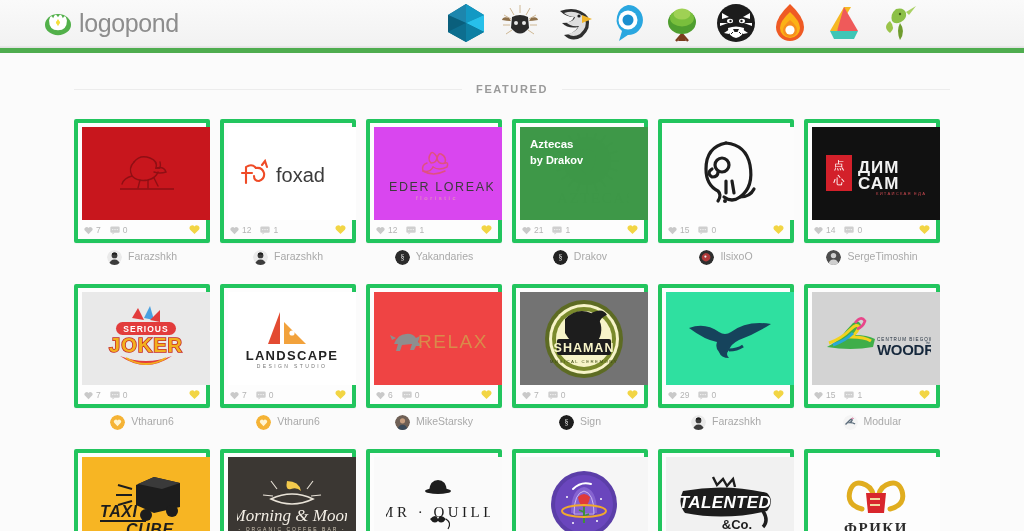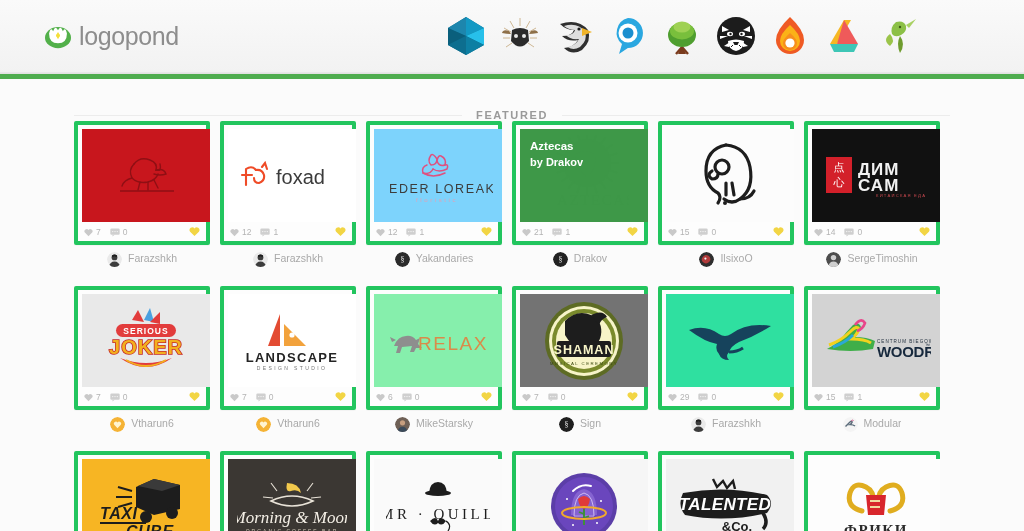--- a/index.html
+++ b/index.html
@@ -6,21 +6,21 @@
   html, body {
     width: 1024px; height: 531px;
     overflow: hidden;
     background: #fbfbfb;
     font-family: "Liberation Sans", sans-serif;
   }
 
   
   .header {
     position: relative;
-    height: 73px;
+    height: 47px;
     background: linear-gradient(to bottom, #fafafa 0%, #f2f2f2 100%);
     display: flex;
     align-items: center;
     border-bottom: 1px solid #e8e8e8;
     text-align: center;
   }
   .header-inner {
     width: 100%;
     height: 100%;
     display: flex;
@@ -88,20 +88,21 @@
   .main {
     background: #fbfbfb;
     min-height: 465px;
     padding-top: 30px;
   }
   .container { width: 876px; margin: 0 auto; }
 
   .section-head {
     display: flex; align-items: center;
     gap: 14px;
+    margin-bottom: 24px;
   }
   .section-head .rule { flex: 1; height: 1px; background: #ececec; }
   .section-title {
     font-size: 11px;
     letter-spacing: 1.6px;
     font-weight: bold;
     color: #9a9a9a;
   }
 
   
@@ -407,21 +408,21 @@
                 <circle cx="7.5" cy="5.4" r="2.9" fill="#3c3c3c"></circle>
                 <path d="M1.6 15 Q3 9.4 7.5 9.4 Q12 9.4 13.4 15Z" fill="#3c3c3c"></path>
                 <path d="M4.9 3.6 Q7.5 1.2 10.1 3.6 Q10.3 5 9 5 Q7.5 3.6 6 5 Q4.7 5 4.9 3.6Z" fill="#1e1e1e"></path>
               </svg>
             </span>
       <span class="author-name">Farazshkh</span>
     </div>
   </div>
         <div class="cell">
     <div class="card">
-      <div class="thumb" style="background:#7dd3fc">
+      <div class="thumb" style="background:#d946ef">
         <span>
                 <svg width="110" height="58" viewBox="0 0 110 58">
                   <g fill="none" stroke="#e0517f" stroke-width="1.5" stroke-linecap="round">
                     <path d="M48 8 Q44 14 48 18 Q54 18 54 12 Q50 6 48 8Z"></path>
                     <path d="M58 9 Q64 12 62 18 Q56 20 54 14 Q55 8 58 9Z"></path>
                     <path d="M44 18 Q38 20 40 26 Q47 28 50 22"></path>
                     <path d="M50 22 Q56 26 64 22 Q66 17 62 18"></path>
                     <path d="M40 26 Q50 32 62 26"></path>
                   </g>
                   <text x="6" y="46" font-family="Liberation Sans, sans-serif" font-size="12.5" letter-spacing="1.6" fill="#3c3c3c">EDER LOREAK</text>
@@ -750,21 +751,21 @@
               <svg width="15" height="15" viewBox="0 0 15 15">
                 <circle cx="7.5" cy="7.5" r="7.5" fill="#f5b335"></circle>
                 <path d="M7.5 11.2 L4.2 7.8 A2 2 0 0 1 7.5 5.4 A2 2 0 0 1 10.8 7.8Z" fill="#fff4d0"></path>
               </svg>
             </span>
       <span class="author-name">Vtharun6</span>
     </div>
   </div>
         <div class="cell">
     <div class="card">
-      <div class="thumb" style="background:#86efac">
+      <div class="thumb" style="background:#ef4444">
         <span>
                 <svg width="100" height="30" viewBox="0 0 100 30">
                   <g fill="#8e8e8e">
                     <path d="M6 20 Q10 10 18 10 Q24 9 28 14 L32 12 L30 18 L34 22 L28 22 L26 26 L22 26 L24 20 L14 21 L12 27 L8 27 L10 20Z"></path>
                     <path d="M2 11 L8 14 L4 16Z"></path>
                   </g>
                   <text x="30" y="24" font-family="Liberation Sans, sans-serif" font-size="19" letter-spacing="1.5" fill="#d98b4a">RELAX</text>
                 </svg>
               </span>
 

